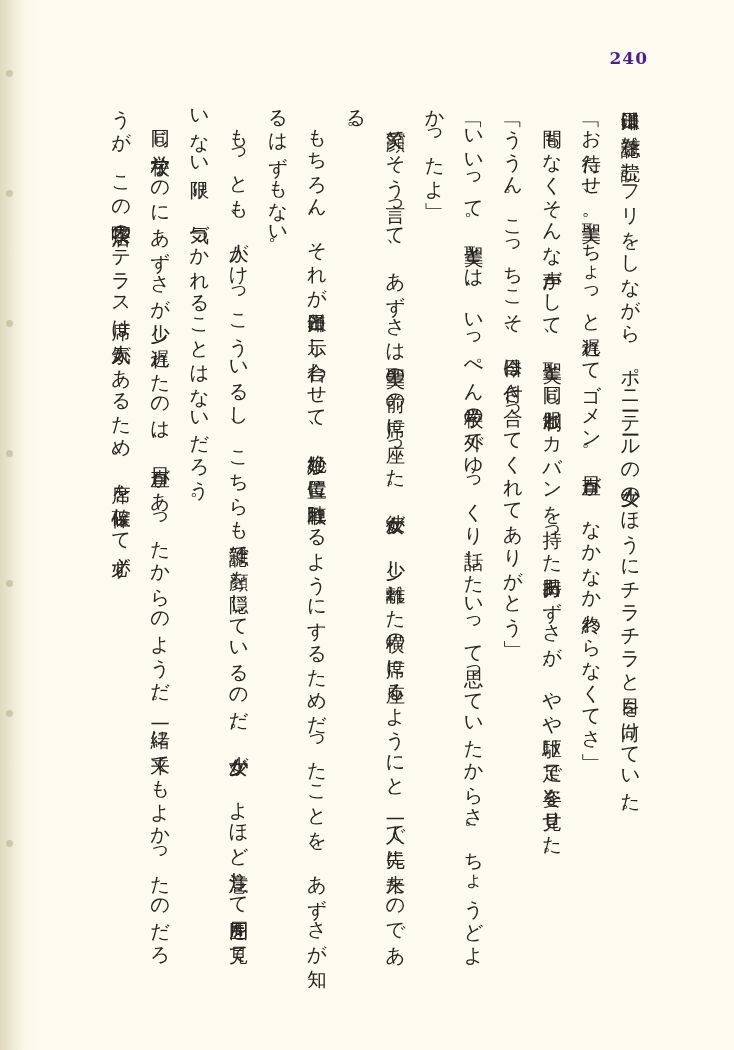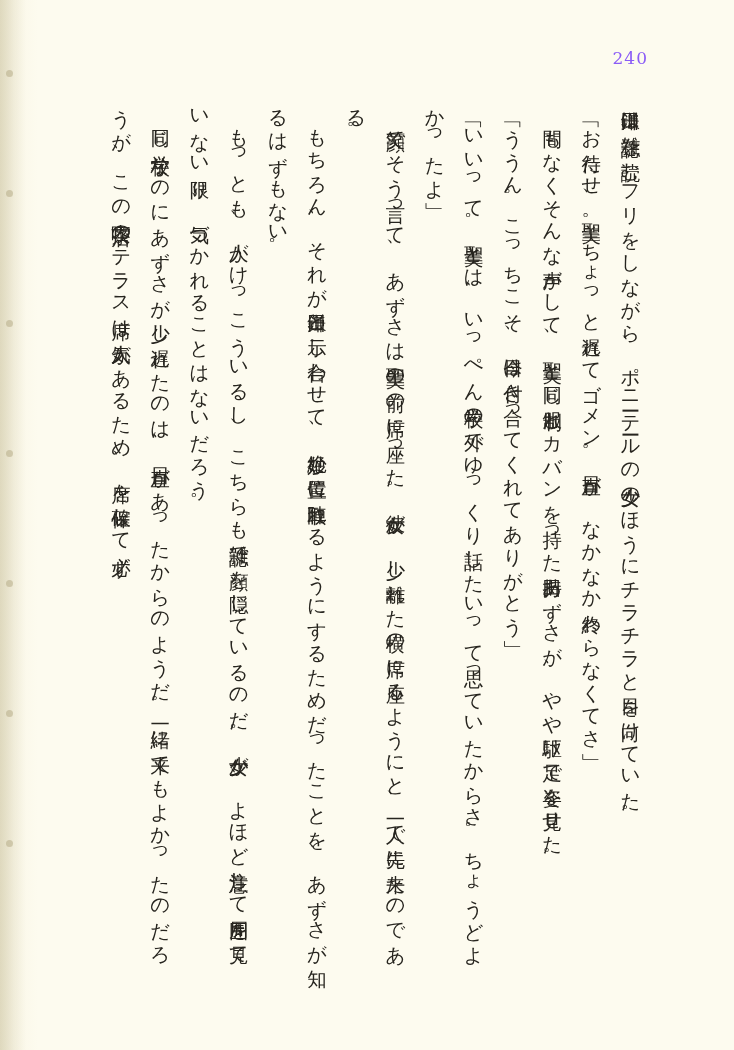--- a/index.html
+++ b/index.html
@@ -47,22 +47,23 @@
     border-radius: 50%;
     background: rgba(170,160,120,0.45);
     display: block;
   }
 
   .page-number {
     position: absolute;
     top: 48px;
     right: 86px;
     font-size: 17px;
-    color: #8b5cf6;
+    color: #4c1d95;
     letter-spacing: 1px;
+    font-weight: bold;
   }
 
   
   .text-block {
     position: absolute;
     top: 96px;
     left: 62px;
     right: 84px;
     height: 860px;
     writing-mode: vertical-rl;

